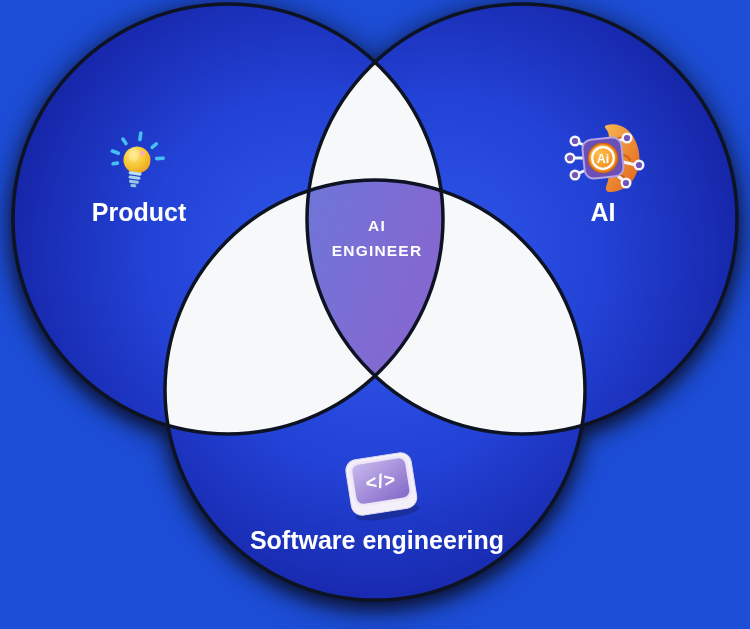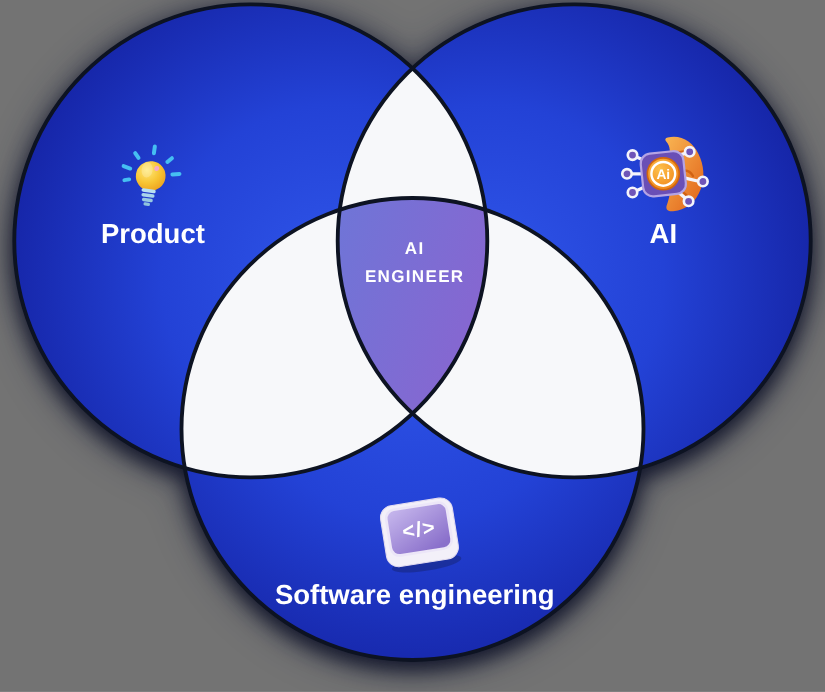--- a/index.html
+++ b/index.html
@@ -1,16 +1,16 @@
 <!DOCTYPE html>
 <html><head>
 <meta charset="utf-8">
 <style>
   html,body{margin:0;padding:0;background:#ffffff;}
-  .stage{position:relative;width:750px;height:629px;background:#737373;overflow:hidden;}
+  .stage{position:relative;width:750px;height:629px;background:#1d4ed8;overflow:hidden;}
   svg.venn{
     display:block;
     filter: drop-shadow(0 8px 9px rgba(9,13,35,0.85)) drop-shadow(0 0 15px rgba(14,20,50,0.45));
   }
   .lbl{
     font-family:"Liberation Sans", sans-serif;
     font-weight:bold;
     fill:#ffffff;
   }
   .lbl-big{font-size:25px;}

